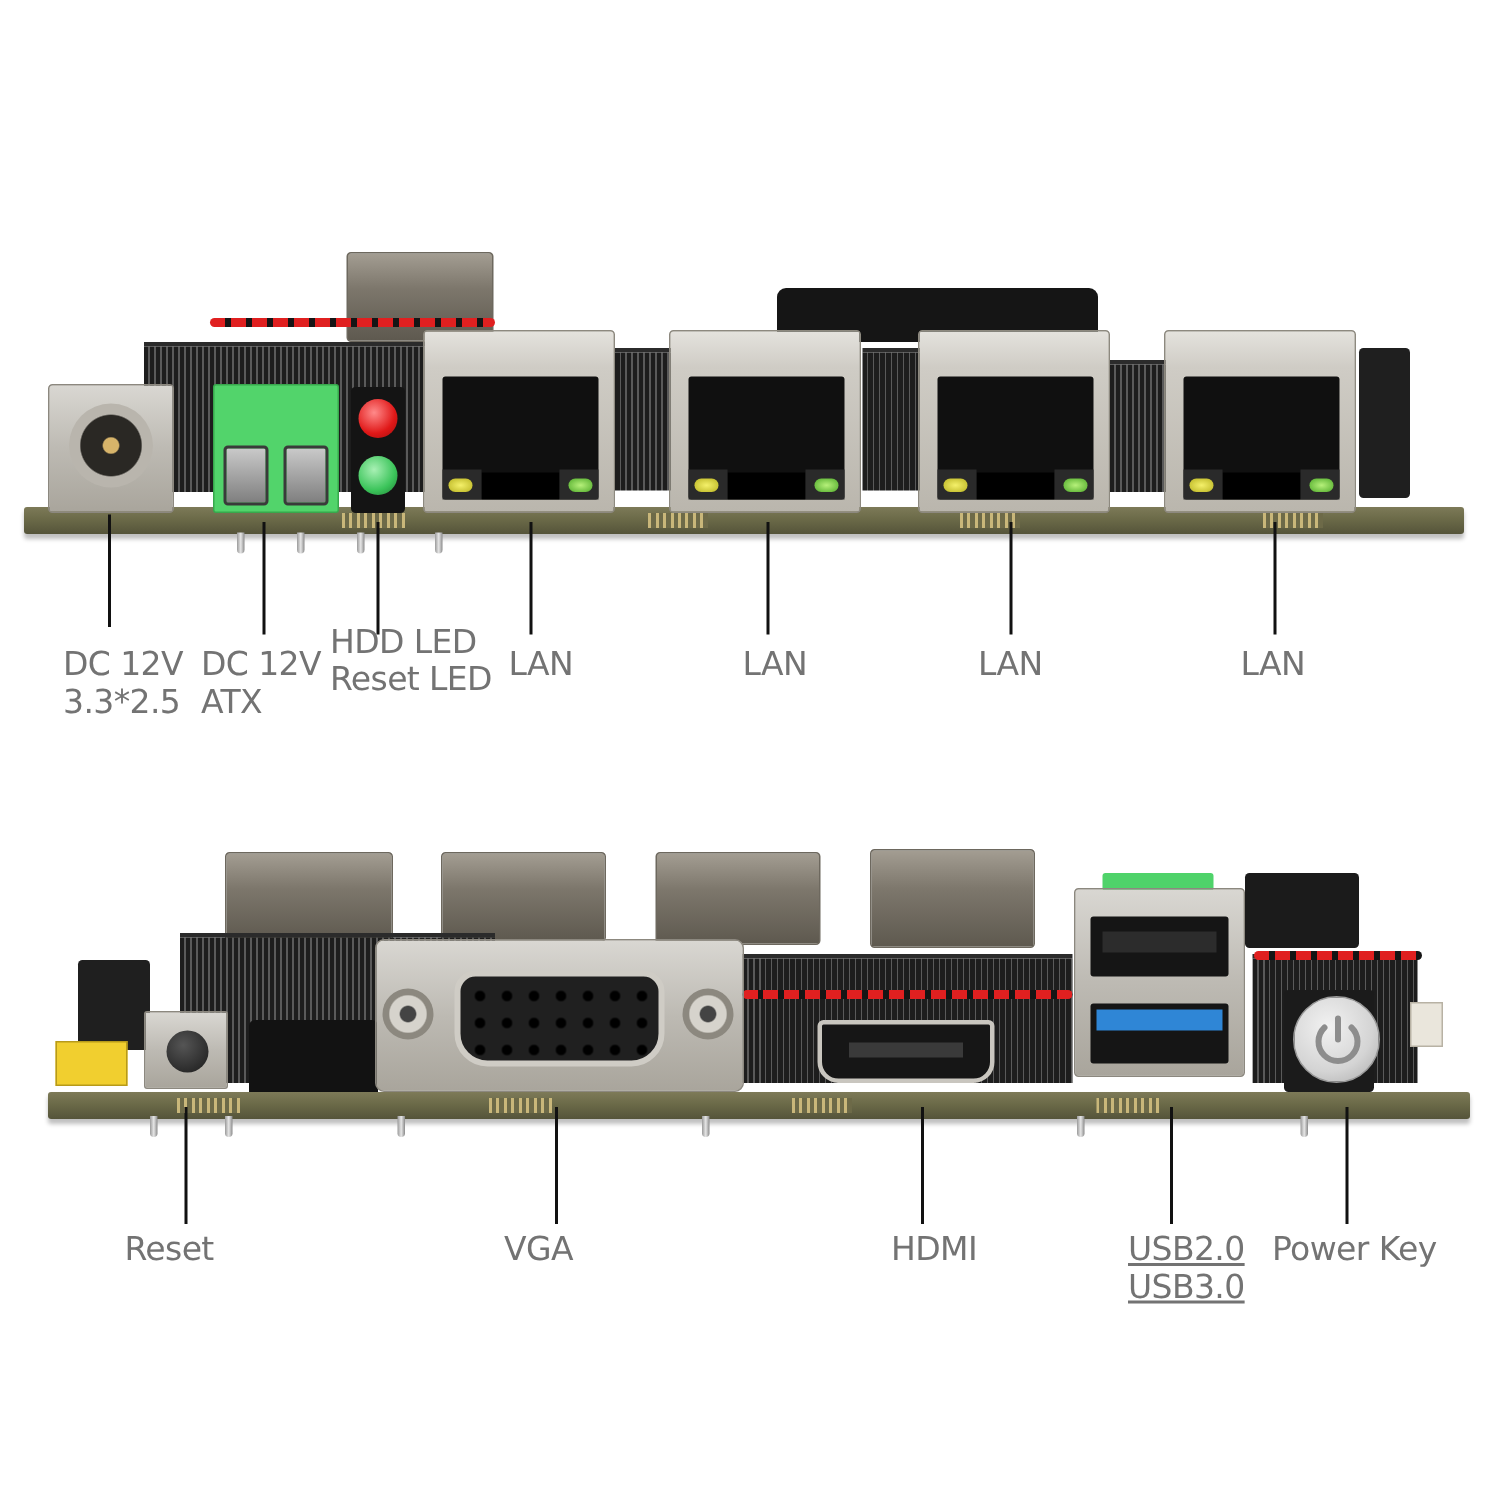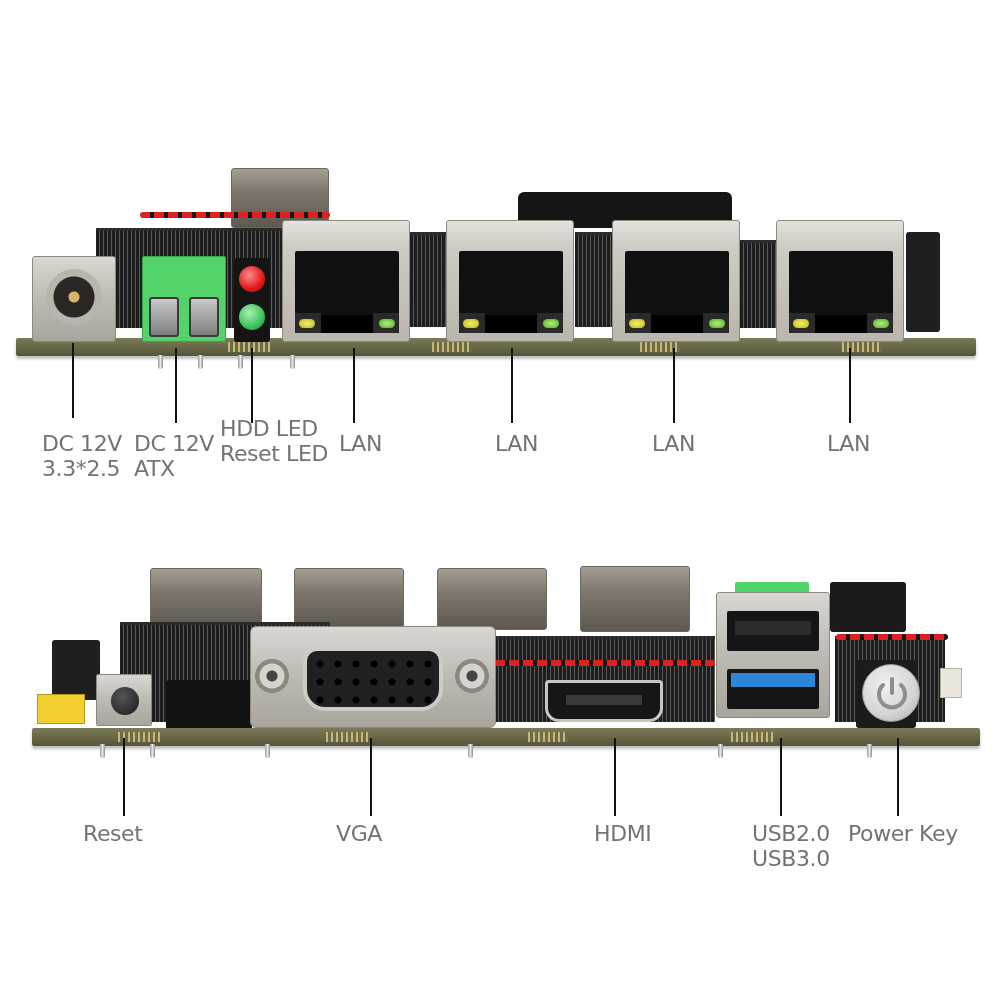--- a/index.html
+++ b/index.html
@@ -255,18 +255,18 @@
 
   <div class="leader" style="left:123px;top:738px;height:78px;"></div>
   <div class="leader" style="left:370px;top:738px;height:78px;"></div>
   <div class="leader" style="left:614px;top:738px;height:78px;"></div>
   <div class="leader" style="left:780px;top:738px;height:78px;"></div>
   <div class="leader" style="left:897px;top:738px;height:78px;"></div>
 
   <div class="label" style="left:83px;top:821px;">Reset</div>
   <div class="label" style="left:336px;top:821px;">VGA</div>
   <div class="label" style="left:594px;top:821px;">HDMI</div>
-  <div class="label" style="left:752px;top:821px;">
+  <div class="label" style="left:752px;top:821px;text-decoration:underline;">
     <div>USB2.0</div>
     <div>USB3.0</div>
   </div>
   <div class="label" style="left:848px;top:821px;">Power Key</div>
 </div>
 
 </body></html>

